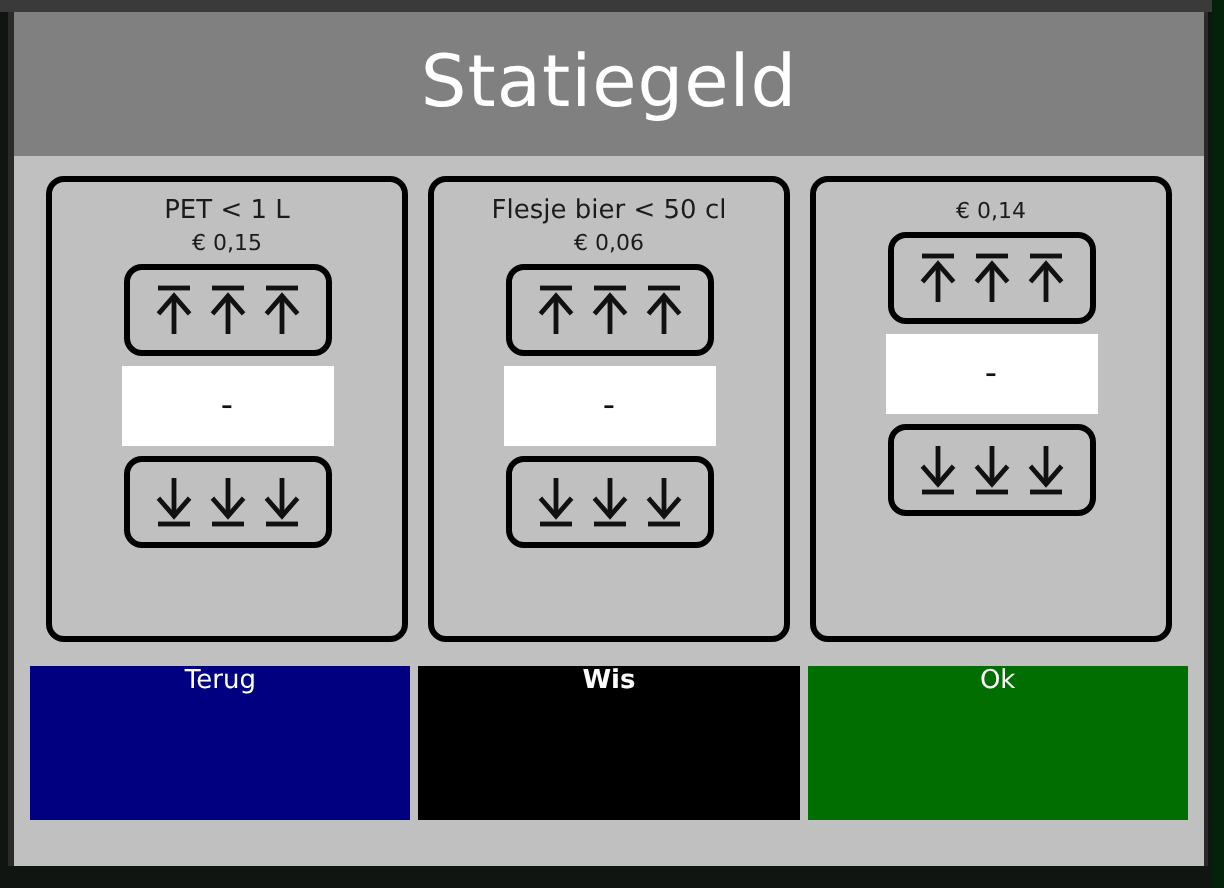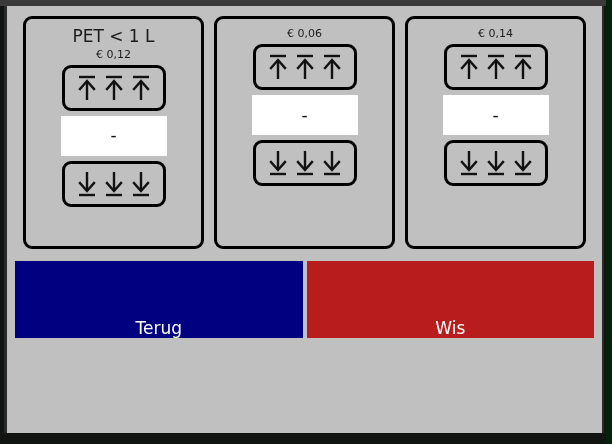--- a/index.html
+++ b/index.html
@@ -90,21 +90,21 @@
     border: 3px solid #000000;
     border-radius: 9px;
     box-sizing: border-box;
     padding: 6px 8px 8px 8px;
     display: flex;
     flex-direction: column;
     align-items: center;
   }
 
   .panel-title {
-    font-size: 17px;
+    font-size: 13px;
     color: #1b1b1b;
     line-height: 1.1;
     text-align: center;
     white-space: nowrap;
     margin-top: 2px;
   }
   .panel-price {
     font-size: 11px;
     color: #1b1b1b;
     text-align: center;
@@ -153,47 +153,50 @@
     left: 8px;
     right: 8px;
     top: 255px;
     height: 77px;
     display: flex;
     gap: 4px;
   }
   .action-btn {
     flex: 1 1 0;
     display: flex;
-    align-items: flex-end;
+    align-items: flex-start;
     justify-content: center;
     color: #ffffff;
-    font-size: 17px;
+    font-size: 13px;
     border: 0;
     cursor: pointer;
     font-family: "DejaVu Sans", sans-serif;
   }
 </style>
 </head>
 <body>
 
 <div id="screen">
 
   <div class="chrome-top-left"></div>
   <div class="chrome-right-green"></div>
 
   <div id="window">
 
+    <div id="titlebar" style="background: rgb(128, 128, 128);">
+      <div id="title-text">Statiegeld</div>
+    </div>
 
     <div id="body-area">
 
       <div id="panels">
 
         <div class="panel">
           <div class="panel-title">PET &lt; 1 L</div>
-          <div class="panel-price">€ 0,12</div>
+          <div class="panel-price">€ 0,15</div>
 
           <div class="stepper-btn">
             <svg class="arrow-svg" width="22" height="30" viewBox="0 0 22 30">
               <line x1="3" y1="4" x2="19" y2="4" stroke="#111" stroke-width="2.4"></line>
               <line x1="11" y1="8" x2="11" y2="27" stroke="#111" stroke-width="2.4"></line>
               <polyline points="4,16 11,8 18,16" fill="none" stroke="#111" stroke-width="2.4" stroke-linecap="square"></polyline>
             </svg>
             <svg class="arrow-svg" width="22" height="30" viewBox="0 0 22 30">
               <line x1="3" y1="4" x2="19" y2="4" stroke="#111" stroke-width="2.4"></line>
               <line x1="11" y1="8" x2="11" y2="27" stroke="#111" stroke-width="2.4"></line>
@@ -223,20 +226,21 @@
             </svg>
             <svg class="arrow-svg" width="22" height="30" viewBox="0 0 22 30">
               <line x1="3" y1="26" x2="19" y2="26" stroke="#111" stroke-width="2.4"></line>
               <line x1="11" y1="3" x2="11" y2="22" stroke="#111" stroke-width="2.4"></line>
               <polyline points="4,14 11,22 18,14" fill="none" stroke="#111" stroke-width="2.4" stroke-linecap="square"></polyline>
             </svg>
           </div>
         </div>
 
         <div class="panel">
+          <div class="panel-title">Flesje bier &lt; 50 cl</div>
           <div class="panel-price">€ 0,06</div>
 
           <div class="stepper-btn">
             <svg class="arrow-svg" width="22" height="30" viewBox="0 0 22 30">
               <line x1="3" y1="4" x2="19" y2="4" stroke="#111" stroke-width="2.4"></line>
               <line x1="11" y1="8" x2="11" y2="27" stroke="#111" stroke-width="2.4"></line>
               <polyline points="4,16 11,8 18,16" fill="none" stroke="#111" stroke-width="2.4" stroke-linecap="square"></polyline>
             </svg>
             <svg class="arrow-svg" width="22" height="30" viewBox="0 0 22 30">
               <line x1="3" y1="4" x2="19" y2="4" stroke="#111" stroke-width="2.4"></line>
@@ -315,20 +319,23 @@
               <polyline points="4,14 11,22 18,14" fill="none" stroke="#111" stroke-width="2.4" stroke-linecap="square"></polyline>
             </svg>
           </div>
         </div>
       </div>
 
       <div id="footer">
         <div class="action-btn" id="btn-back" style="background: rgb(0, 0, 128);">
           <span>Terug</span>
         </div>
-        <div class="action-btn" id="btn-clear" style="background: #b91c1c;">
+        <div class="action-btn" id="btn-clear" style="background: #000000; font-weight: bold;">
           <span>Wis</span>
+        </div>
+        <div class="action-btn" id="btn-ok" style="background: rgb(0, 110, 0);">
+          <span>Ok</span>
         </div>
       </div>
 
     </div>
   </div>
 </div>
 
 </body></html>

